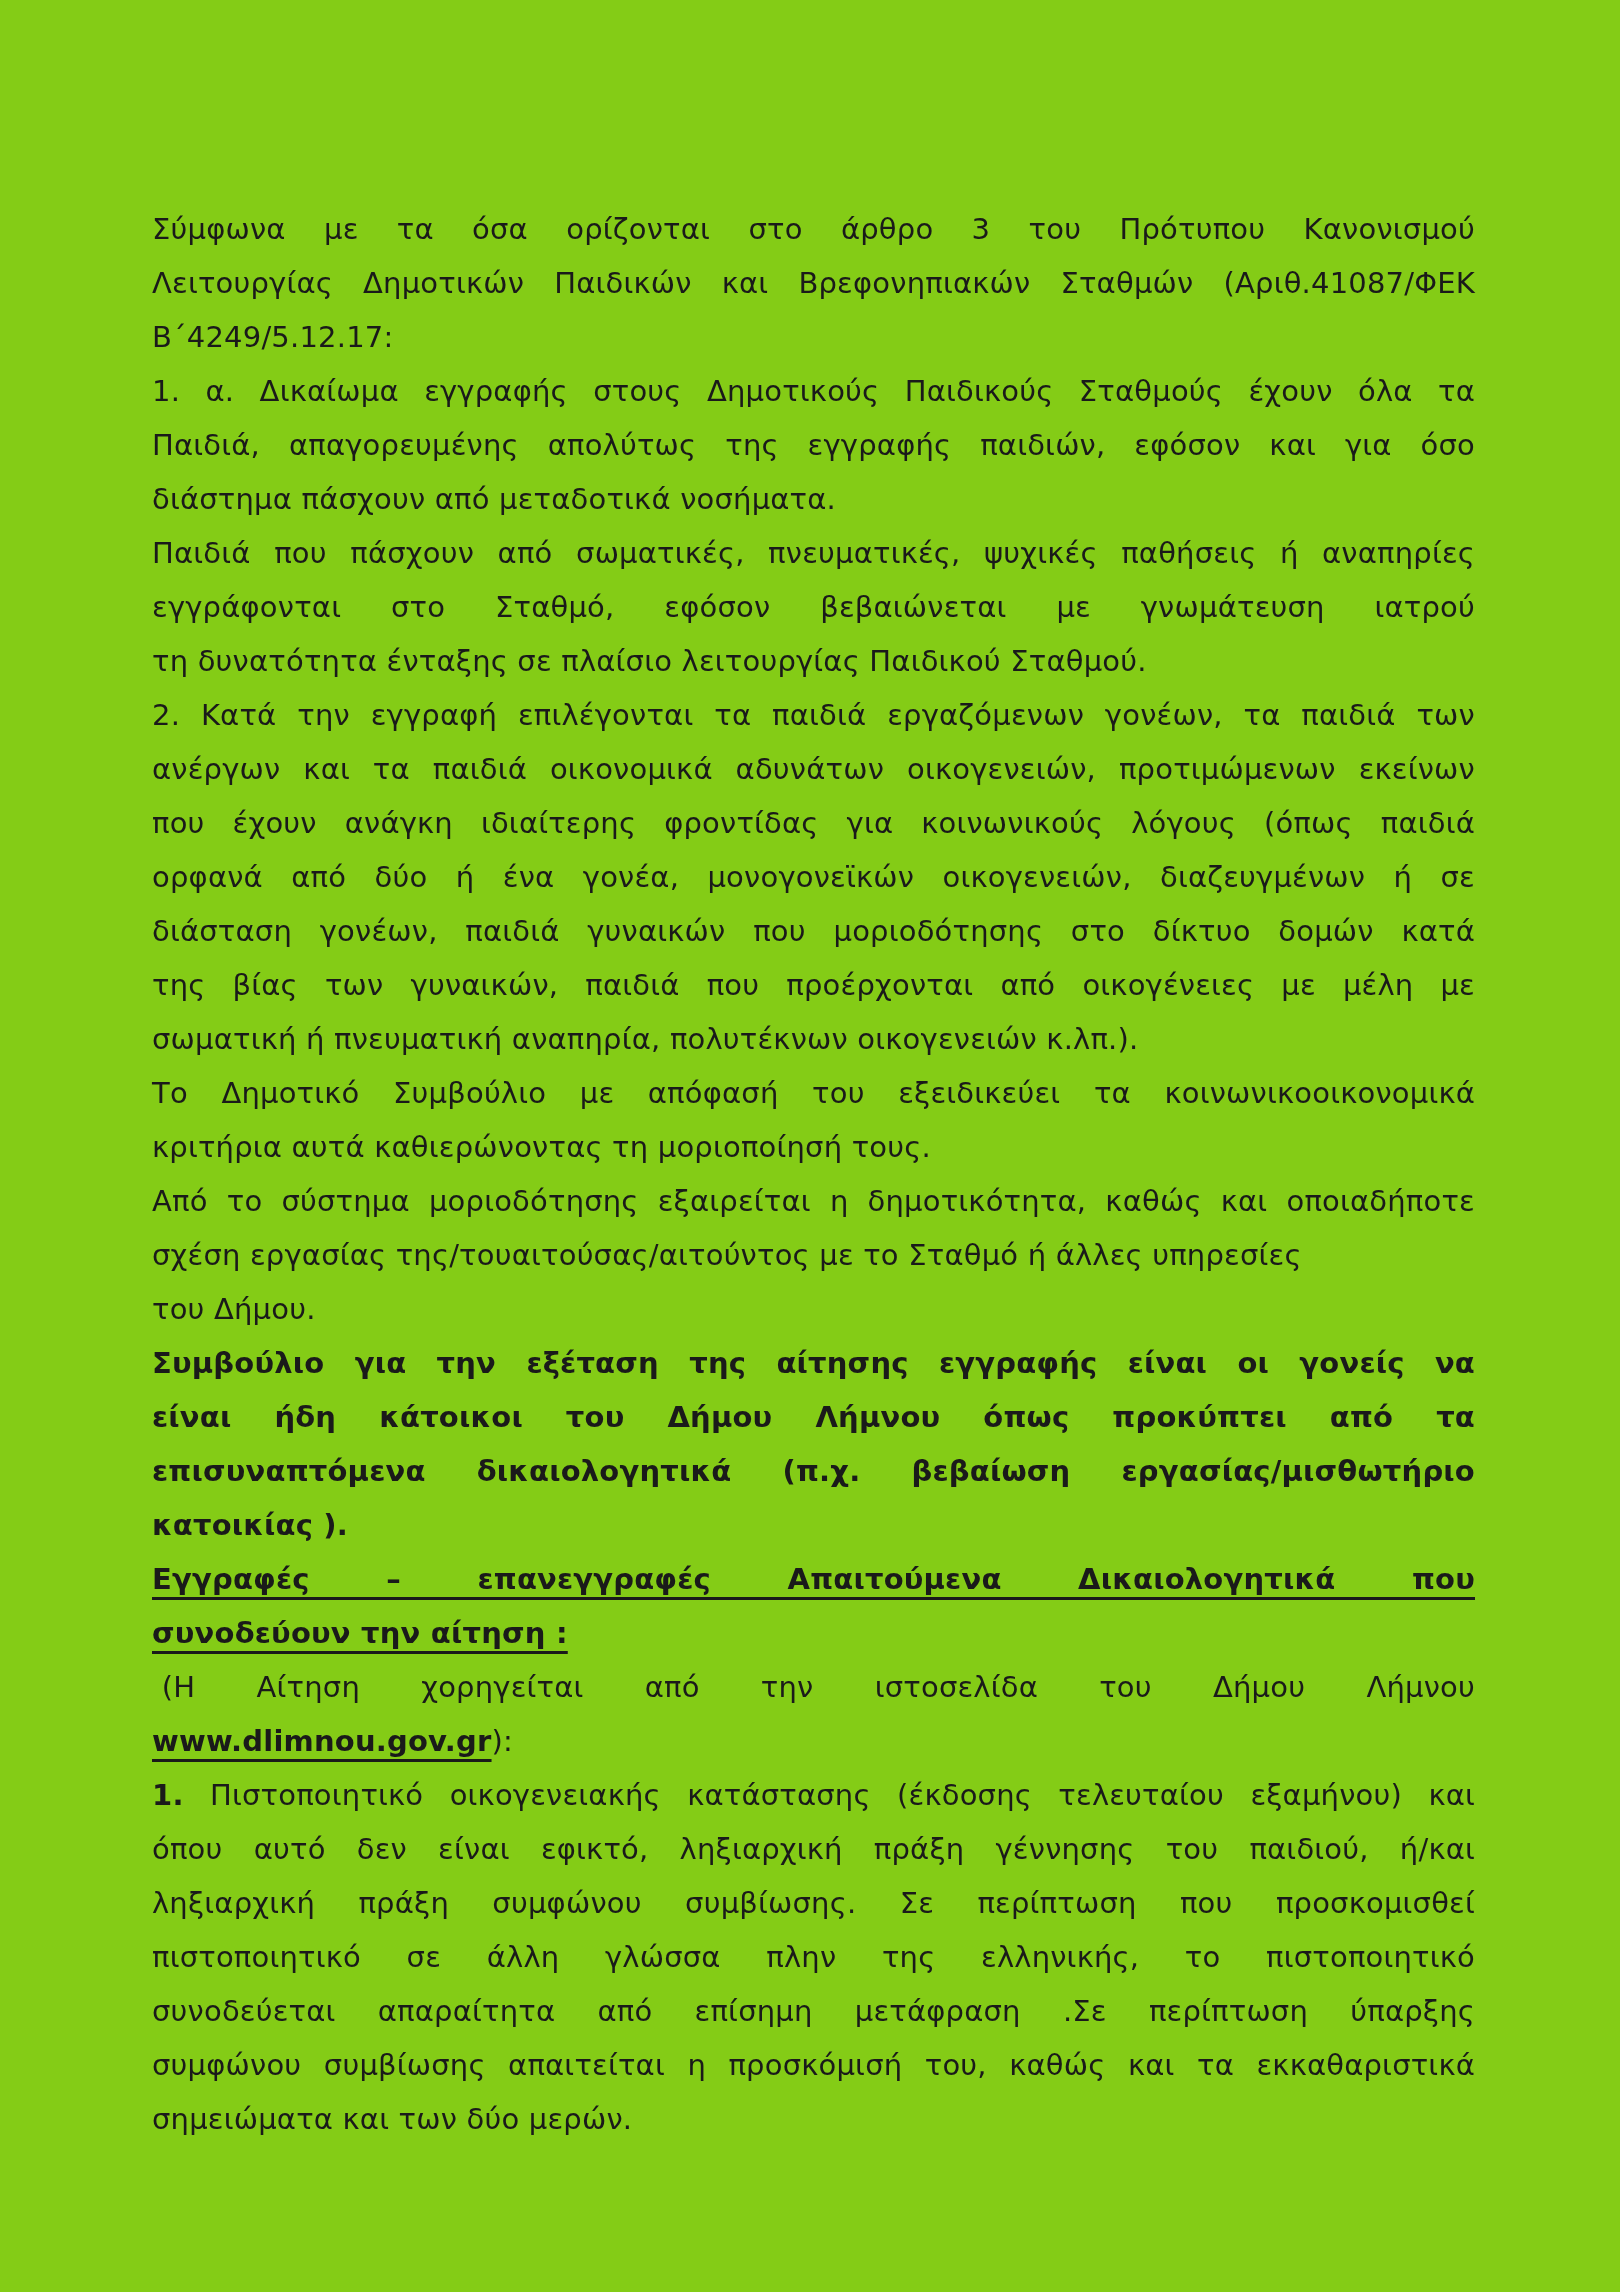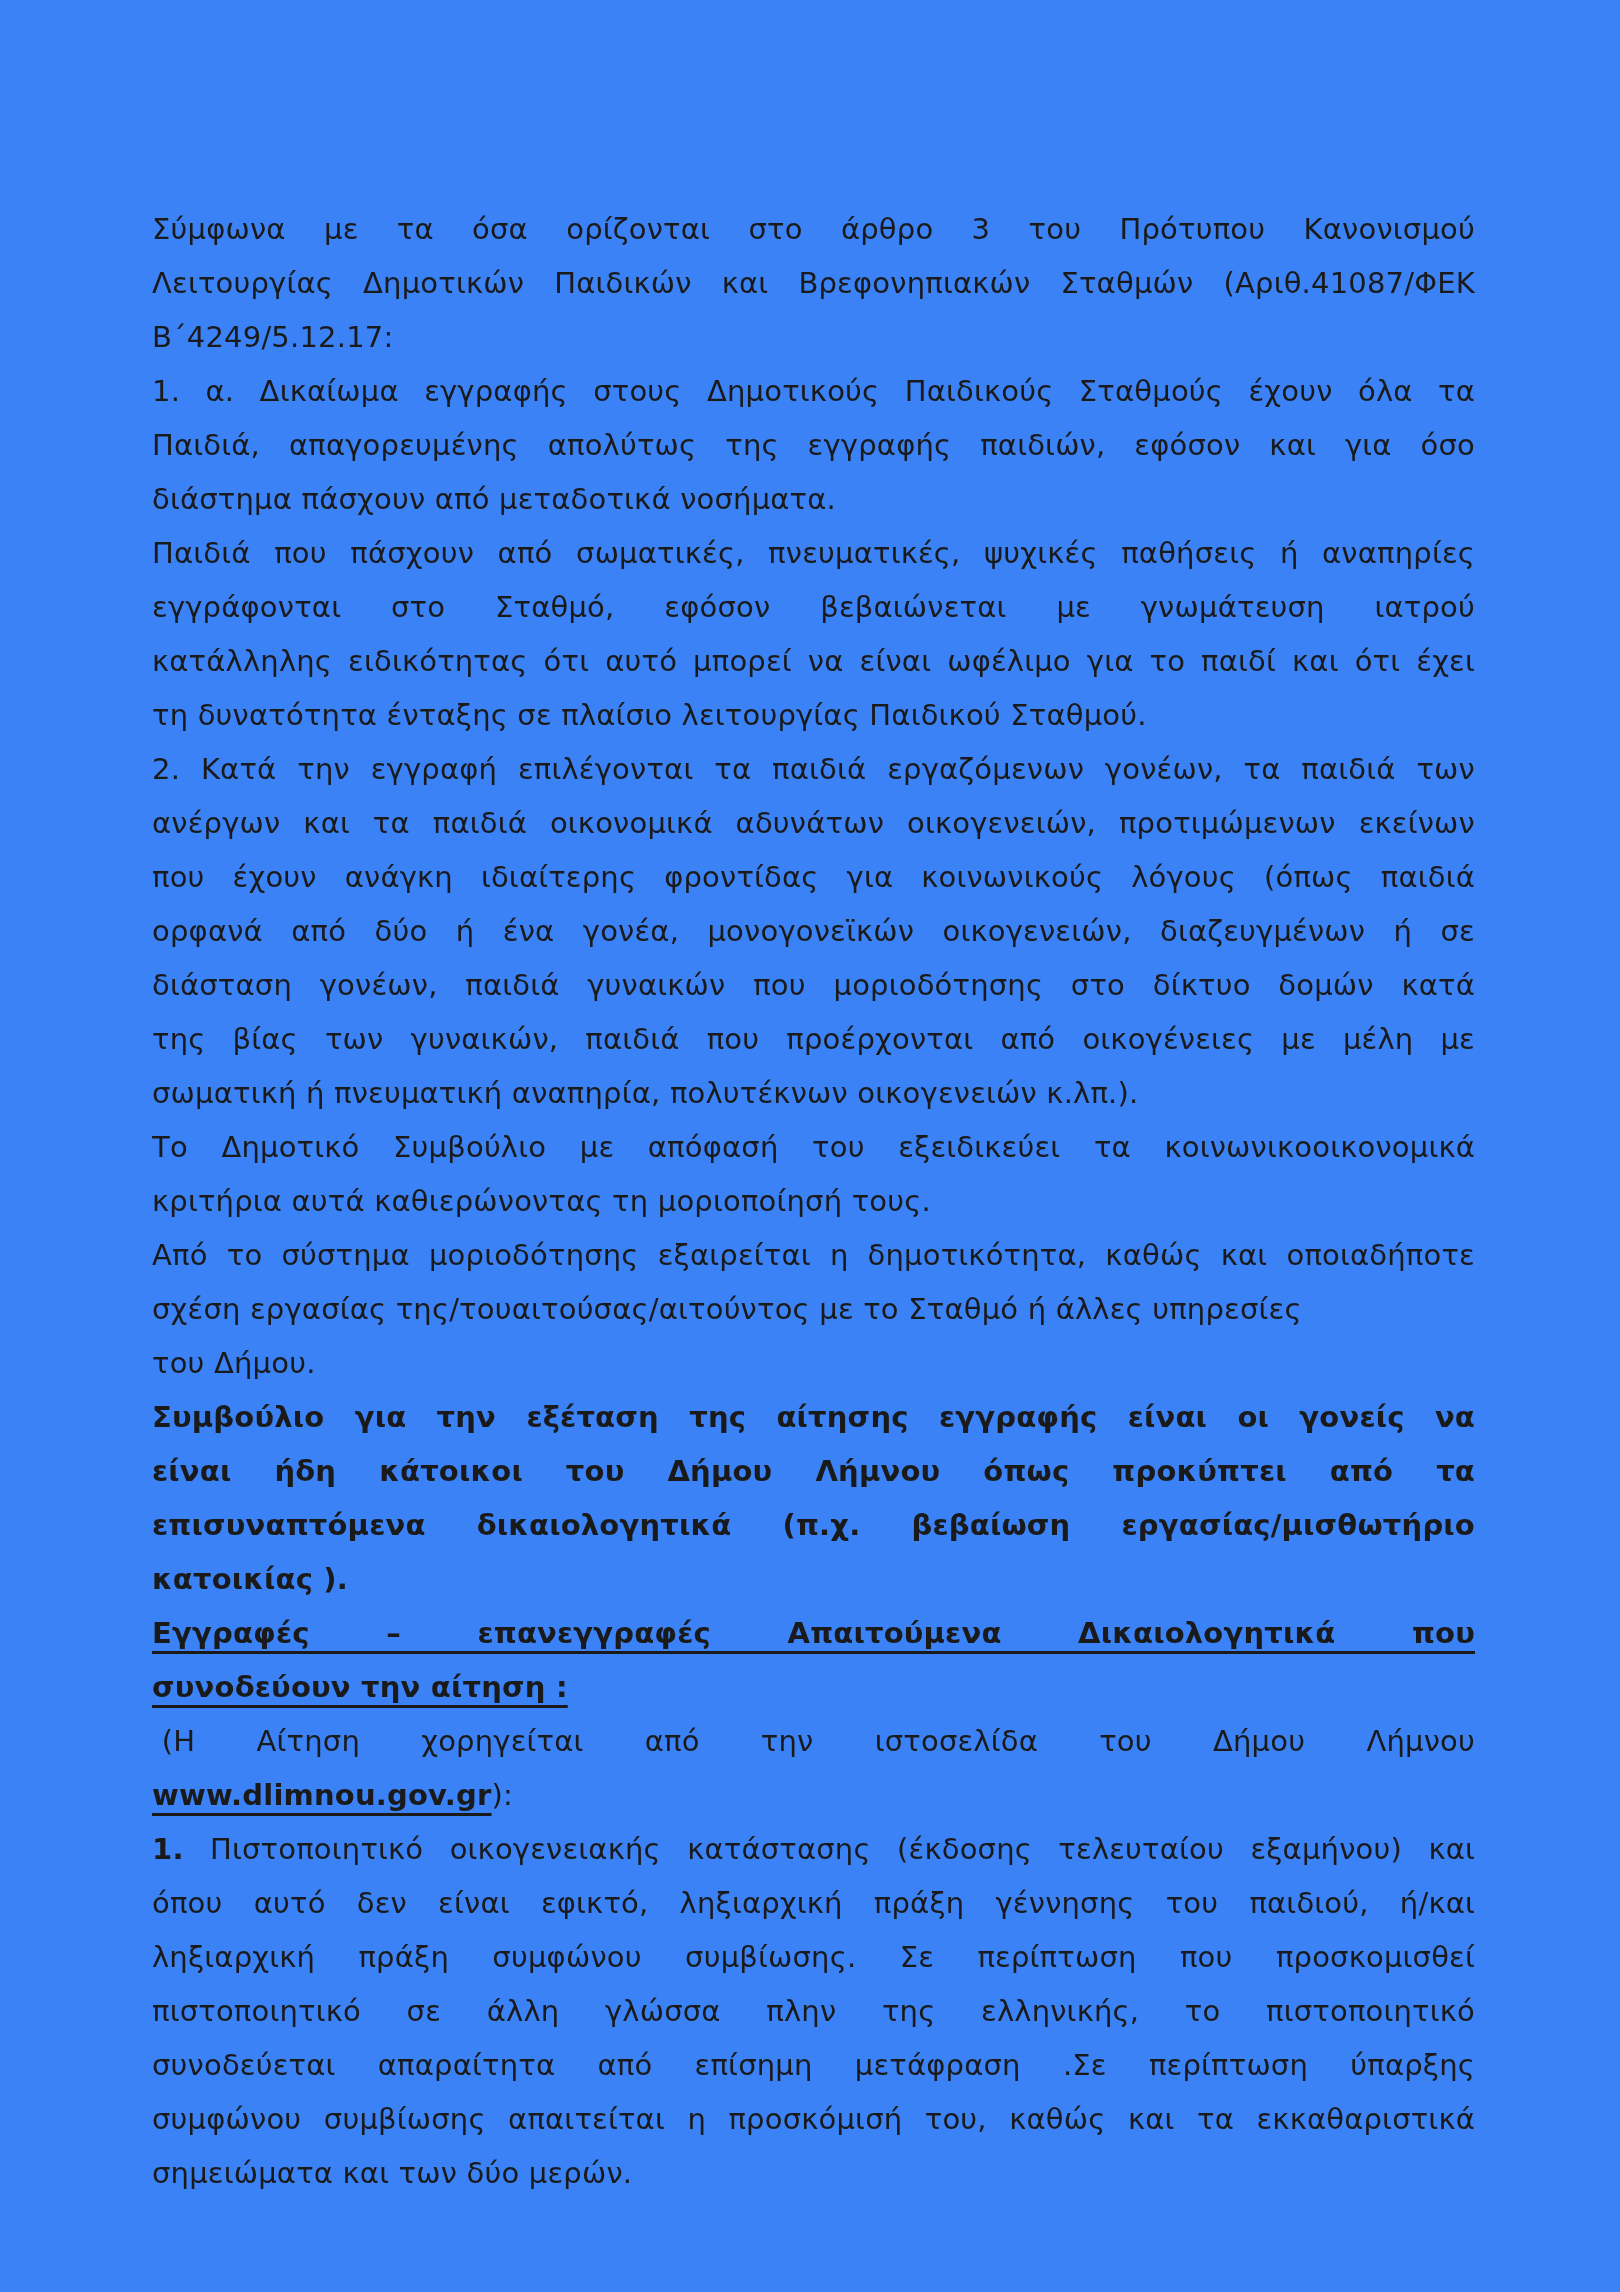--- a/index.html
+++ b/index.html
@@ -5,21 +5,21 @@
   html, body { margin: 0; padding: 0; }
   body {
     width: 1620px; height: 2293px;
     background: #ffffff;
     font-family: "DejaVu Sans", "Liberation Sans", sans-serif;
     overflow: hidden;
   }
   .page {
     position: relative;
     width: 1620px; height: 2293px;
-    background: #3b82f6;
+    background: #84cc16;
   }
   .doc-body {
     position: absolute;
     left: 152px; top: 202px;
     width: 1323px;
     color: #1a1a1a;
     font-size: 29px;
     letter-spacing: 0.2px;
   }
   .line {
@@ -46,21 +46,20 @@
 <div class="page">
   <div class="doc-body" style="color: rgb(26, 26, 26);">
       <div class="line j"><span class="">Σύμφωνα με τα όσα ορίζονται στο άρθρο 3 του  Πρότυπου Κανονισμού</span></div>
       <div class="line j"><span class="">Λειτουργίας Δημοτικών Παιδικών και Βρεφονηπιακών Σταθμών (Αριθ.41087/ΦΕΚ</span></div>
       <div class="line"><span class="">Β΄4249/5.12.17:</span></div>
       <div class="line j"><span class="">1. α. Δικαίωμα εγγραφής στους Δημοτικούς Παιδικούς Σταθμούς έχουν όλα τα</span></div>
       <div class="line j"><span class="">Παιδιά, απαγορευμένης απολύτως της εγγραφής παιδιών, εφόσον και για όσο</span></div>
       <div class="line"><span class="">διάστημα πάσχουν από μεταδοτικά νοσήματα.</span></div>
       <div class="line j"><span class="">Παιδιά που πάσχουν από σωματικές, πνευματικές, ψυχικές παθήσεις ή αναπηρίες</span></div>
       <div class="line j"><span class="">εγγράφονται στο Σταθμό, εφόσον βεβαιώνεται με γνωμάτευση ιατρού</span></div>
-      <div class="line j"><span class="">κατάλληλης ειδικότητας ότι αυτό μπορεί να είναι ωφέλιμο για το παιδί και ότι έχει</span></div>
       <div class="line"><span class="">τη δυνατότητα ένταξης σε πλαίσιο λειτουργίας Παιδικού Σταθμού.</span></div>
       <div class="line j"><span class="">2. Κατά την εγγραφή επιλέγονται τα παιδιά εργαζόμενων γονέων, τα παιδιά των</span></div>
       <div class="line j"><span class="">ανέργων και τα παιδιά οικονομικά αδυνάτων οικογενειών, προτιμώμενων εκείνων</span></div>
       <div class="line j"><span class="">που έχουν ανάγκη ιδιαίτερης φροντίδας για κοινωνικούς λόγους (όπως παιδιά</span></div>
       <div class="line j"><span class="">ορφανά από δύο ή ένα γονέα, μονογονεϊκών οικογενειών, διαζευγμένων ή σε</span></div>
       <div class="line j"><span class="">διάσταση γονέων, παιδιά γυναικών που μοριοδότησης στο δίκτυο δομών κατά</span></div>
       <div class="line j"><span class="">της βίας των γυναικών, παιδιά που προέρχονται από οικογένειες με μέλη με</span></div>
       <div class="line"><span class="">σωματική ή πνευματική αναπηρία, πολυτέκνων οικογενειών κ.λπ.).</span></div>
       <div class="line j"><span class="">Το Δημοτικό  Συμβούλιο με απόφασή του εξειδικεύει τα κοινωνικοοικονομικά</span></div>
       <div class="line"><span class="">κριτήρια αυτά καθιερώνοντας τη μοριοποίησή τους.</span></div>

